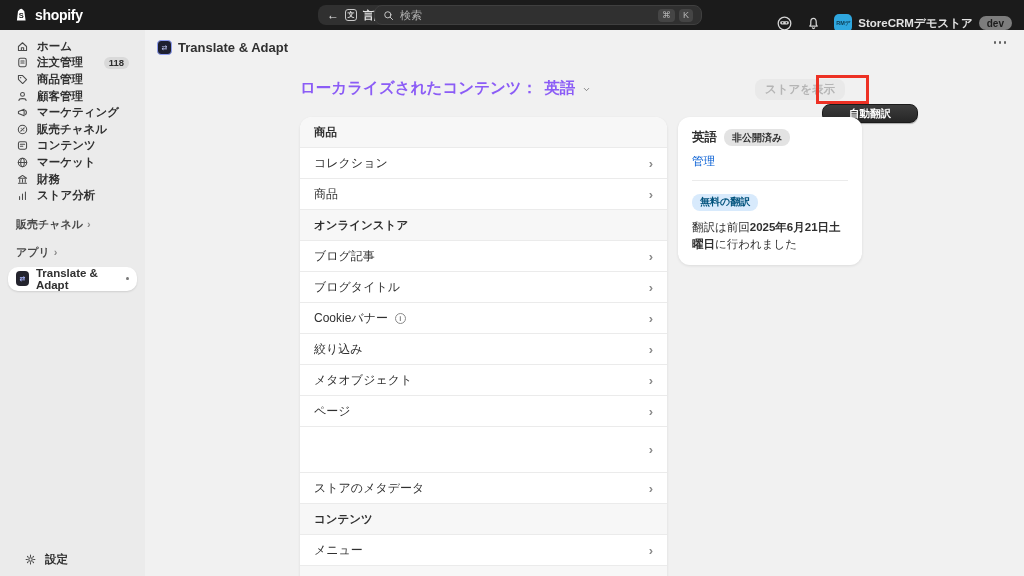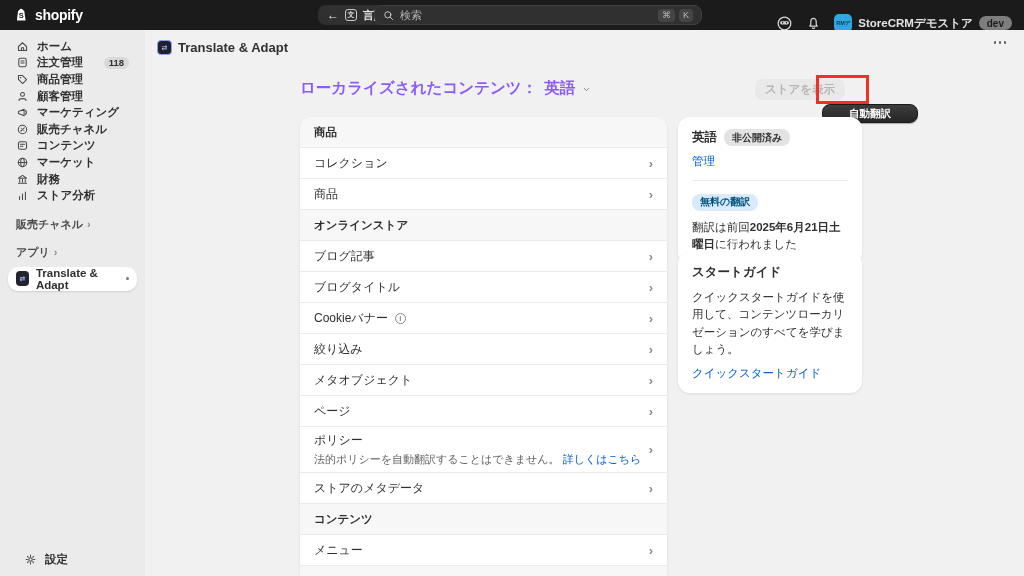--- a/index.html
+++ b/index.html
@@ -340,27 +340,20 @@
     </div>
     <div class="row">
       <span>メタオブジェクト</span>
       <span class="row-chev">›</span>
     </div>
     <div class="row">
       <span>ページ</span>
       <span class="row-chev">›</span>
     </div>
     <div class="row tall">
-      <span class="row-main">
-        <span>ポリシー</span>
-        <span class="row-sub">
-          <span>法的ポリシーを自動翻訳することはできません。</span>
-          <a class="inline-link" href="#">詳しくはこちら</a>
-        </span>
-      </span>
       <span class="row-chev">›</span>
     </div>
     <div class="row">
       <span>ストアのメタデータ</span>
       <span class="row-chev">›</span>
     </div>
 
     <div class="sec-header">コンテンツ</div>
 
     <div class="row">
@@ -377,19 +370,14 @@
       <span class="grey-badge">非公開済み</span>
     </div>
     <a class="card-link link" href="#">管理</a>
     <div class="divider"></div>
     <span class="blue-badge">無料の翻訳</span>
     <div class="last-line">
       <span>翻訳は前回</span><b>2025年6月21日土曜日</b><span>に行われました</span>
     </div>
   </div>
 
-  <div class="card guide-card">
-    <div class="card-title">スタートガイド</div>
-    <div class="card-desc">クイックスタートガイドを使用して、コンテンツローカリゼーションのすべてを学びましょう。</div>
-    <a class="card-link link" href="#">クイックスタートガイド</a>
-  </div>
 
 </div>
 
 </body></html>

